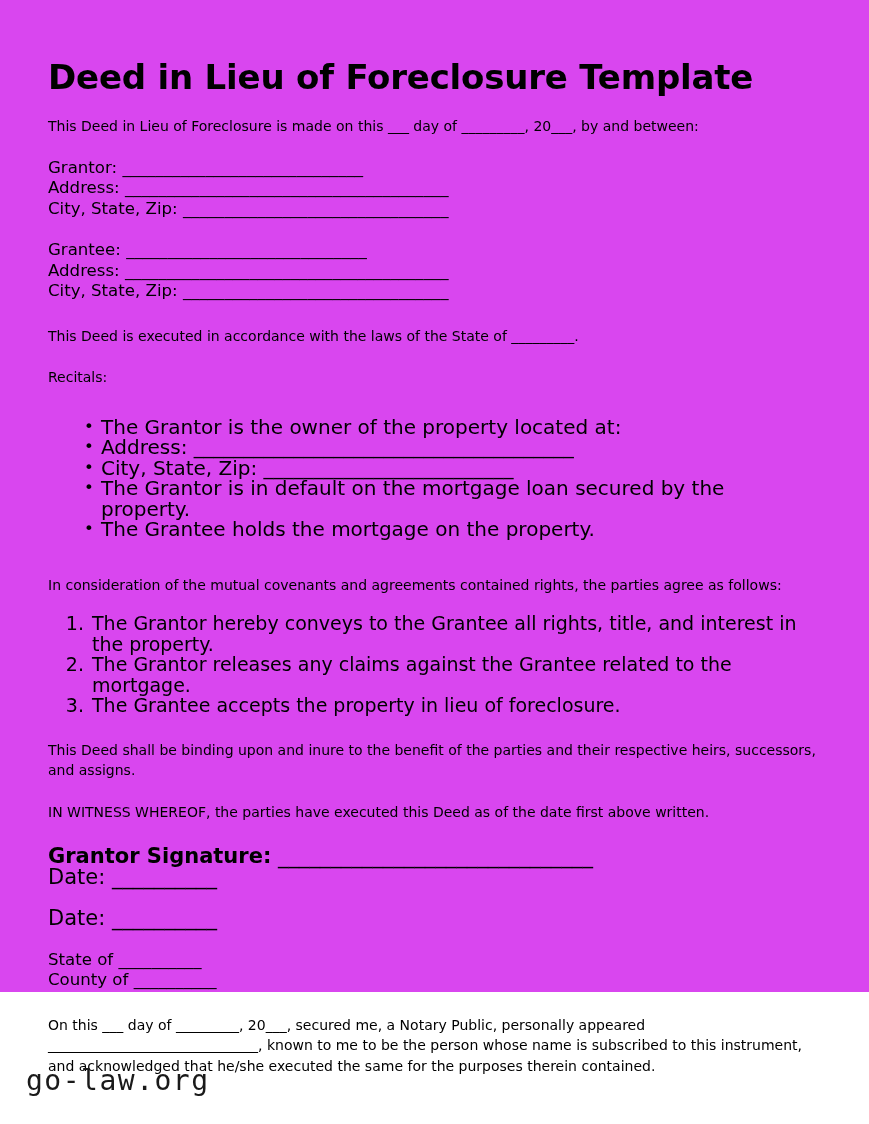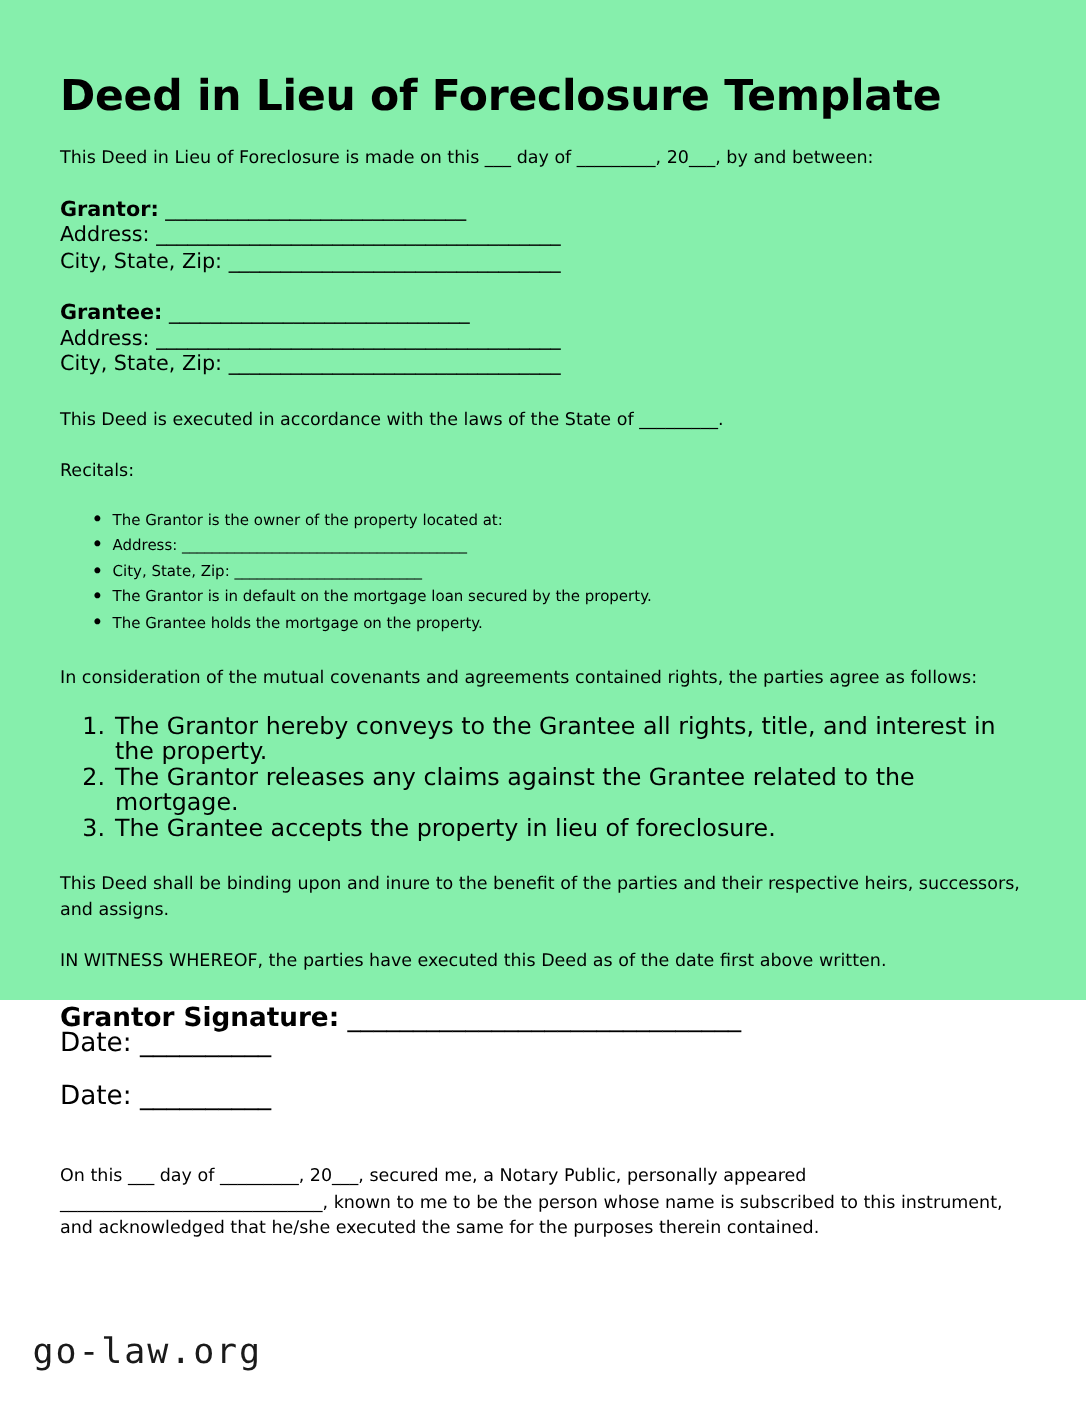--- a/index.html
+++ b/index.html
@@ -15,22 +15,22 @@
     overflow: hidden;
     font-family: "DejaVu Sans", "Liberation Sans", sans-serif;
     color: #000000;
     -webkit-font-smoothing: antialiased;
   }
 
   .page {
     position: absolute;
     left: 0; top: 0;
     width: 869px;
-    height: 800px;
-    background: #86efac;
+    height: 992px;
+    background: #d946ef;
   }
 
   .content {
     position: absolute;
     left: 48px;
     top: 56px;
     width: 773px;
   }
 
   .doc-title {
@@ -52,27 +52,27 @@
 
   .gap-sm { height: 18px; }
   .gap-md { height: 21px; }
   .gap-lg { height: 24px; }
 
   .block {
     font-size: 16.6px;
     line-height: 20.5px;
   }
   .block .line { white-space: nowrap; }
-  .block .lbl-bold { font-weight: bold; text-align: center; }
+  .block .lbl-bold { font-weight: normal; text-align: center; }
 
   ul.bullets {
-    margin: 0;
+    margin: 11px;
     padding: 0 0 0 42px;
     list-style: none;
-    font-size: 12px;
+    font-size: 20px;
     line-height: 20.5px;
   }
   ul.bullets > li {
     position: relative;
     padding-left: 0;
   }
   ul.bullets > li::before {
     content: "\2022";
     position: absolute;
     left: -17px;
@@ -186,20 +186,22 @@
 
     <div class="gap-md"></div>
 
     <div class="sig-block">
       <div class="line"><span>Date:</span><span> __________</span></div>
     </div>
 
     <div class="gap-md"></div>
 
     <div class="block">
+      <div class="line">State of __________</div>
+      <div class="line">County of __________</div>
     </div>
 
     <div class="gap-lg"></div>
 
     <p class="para">On this ___ day of _________, 20___, secured me, a Notary Public, personally appeared ______________________________, known to me to be the person whose name is subscribed to this instrument, and acknowledged that he/she executed the same for the purposes therein contained.</p>
 
   </div>
 
   <div class="footer-brand">go-law.org</div>
 

